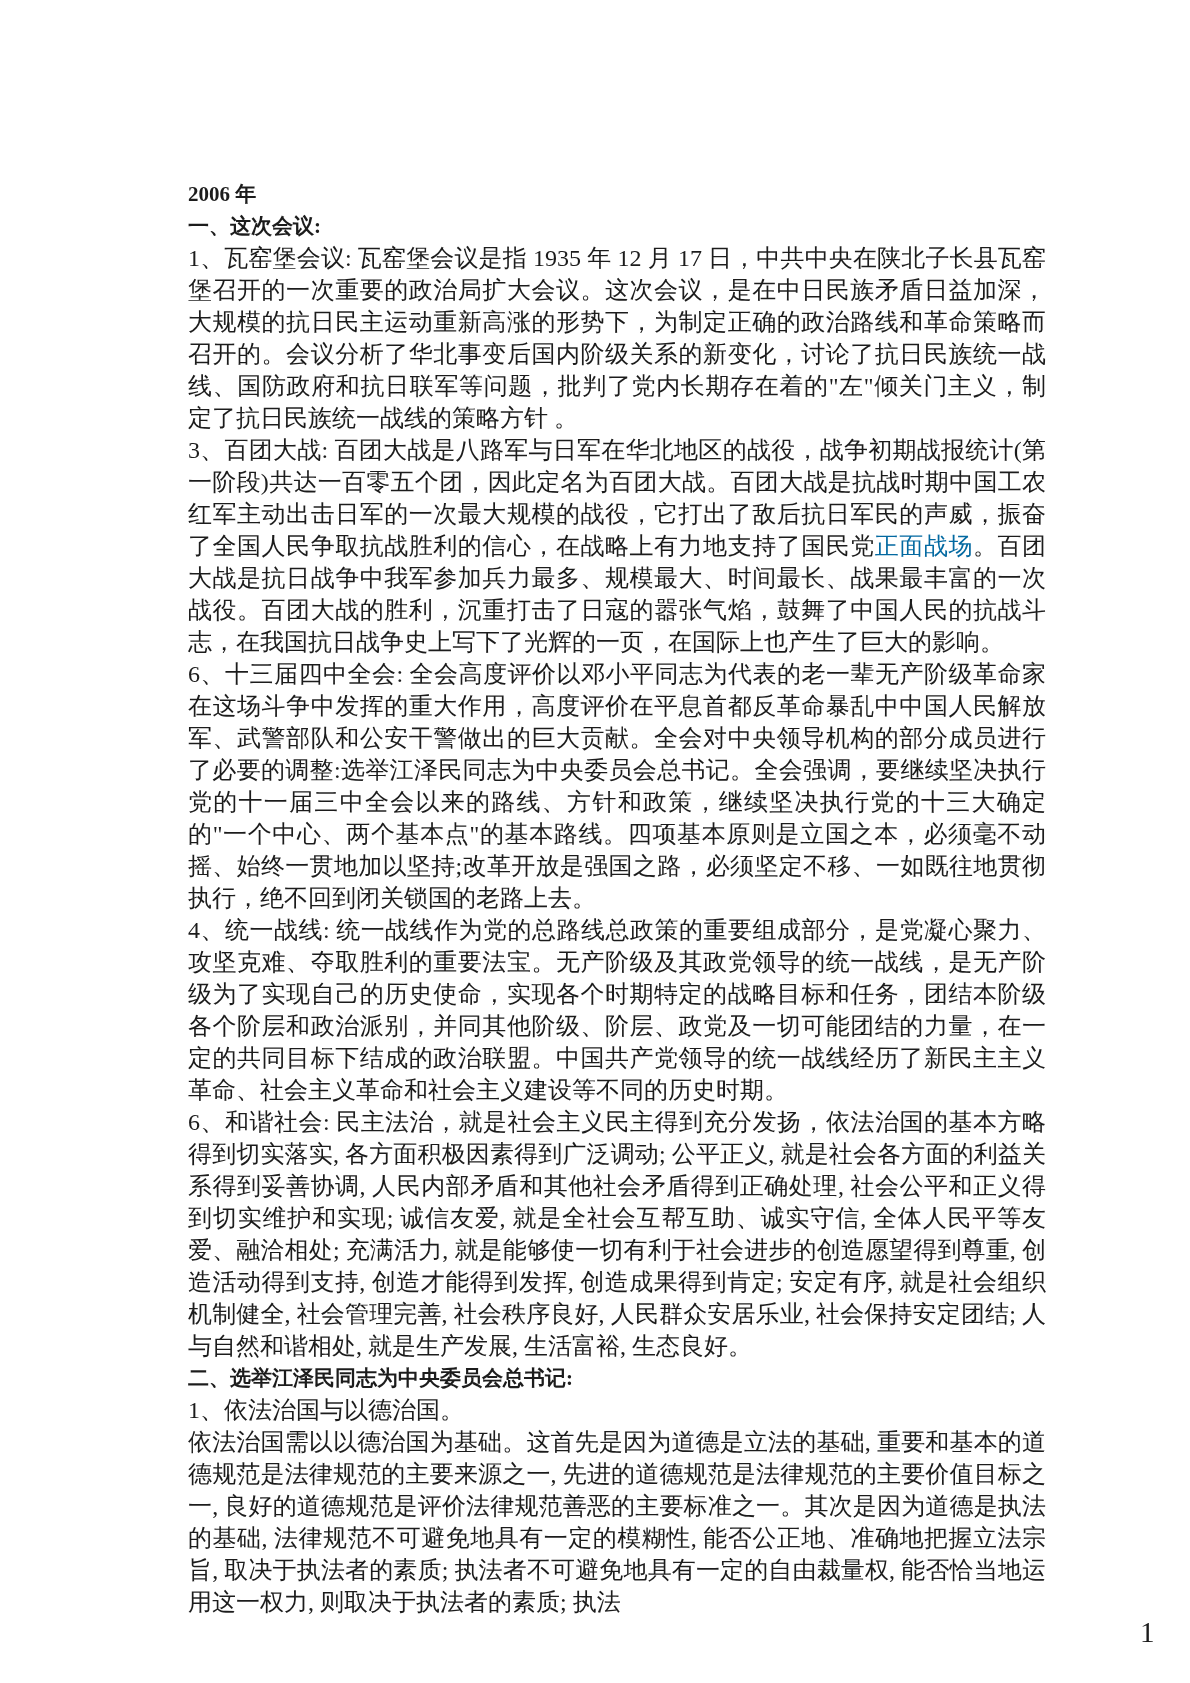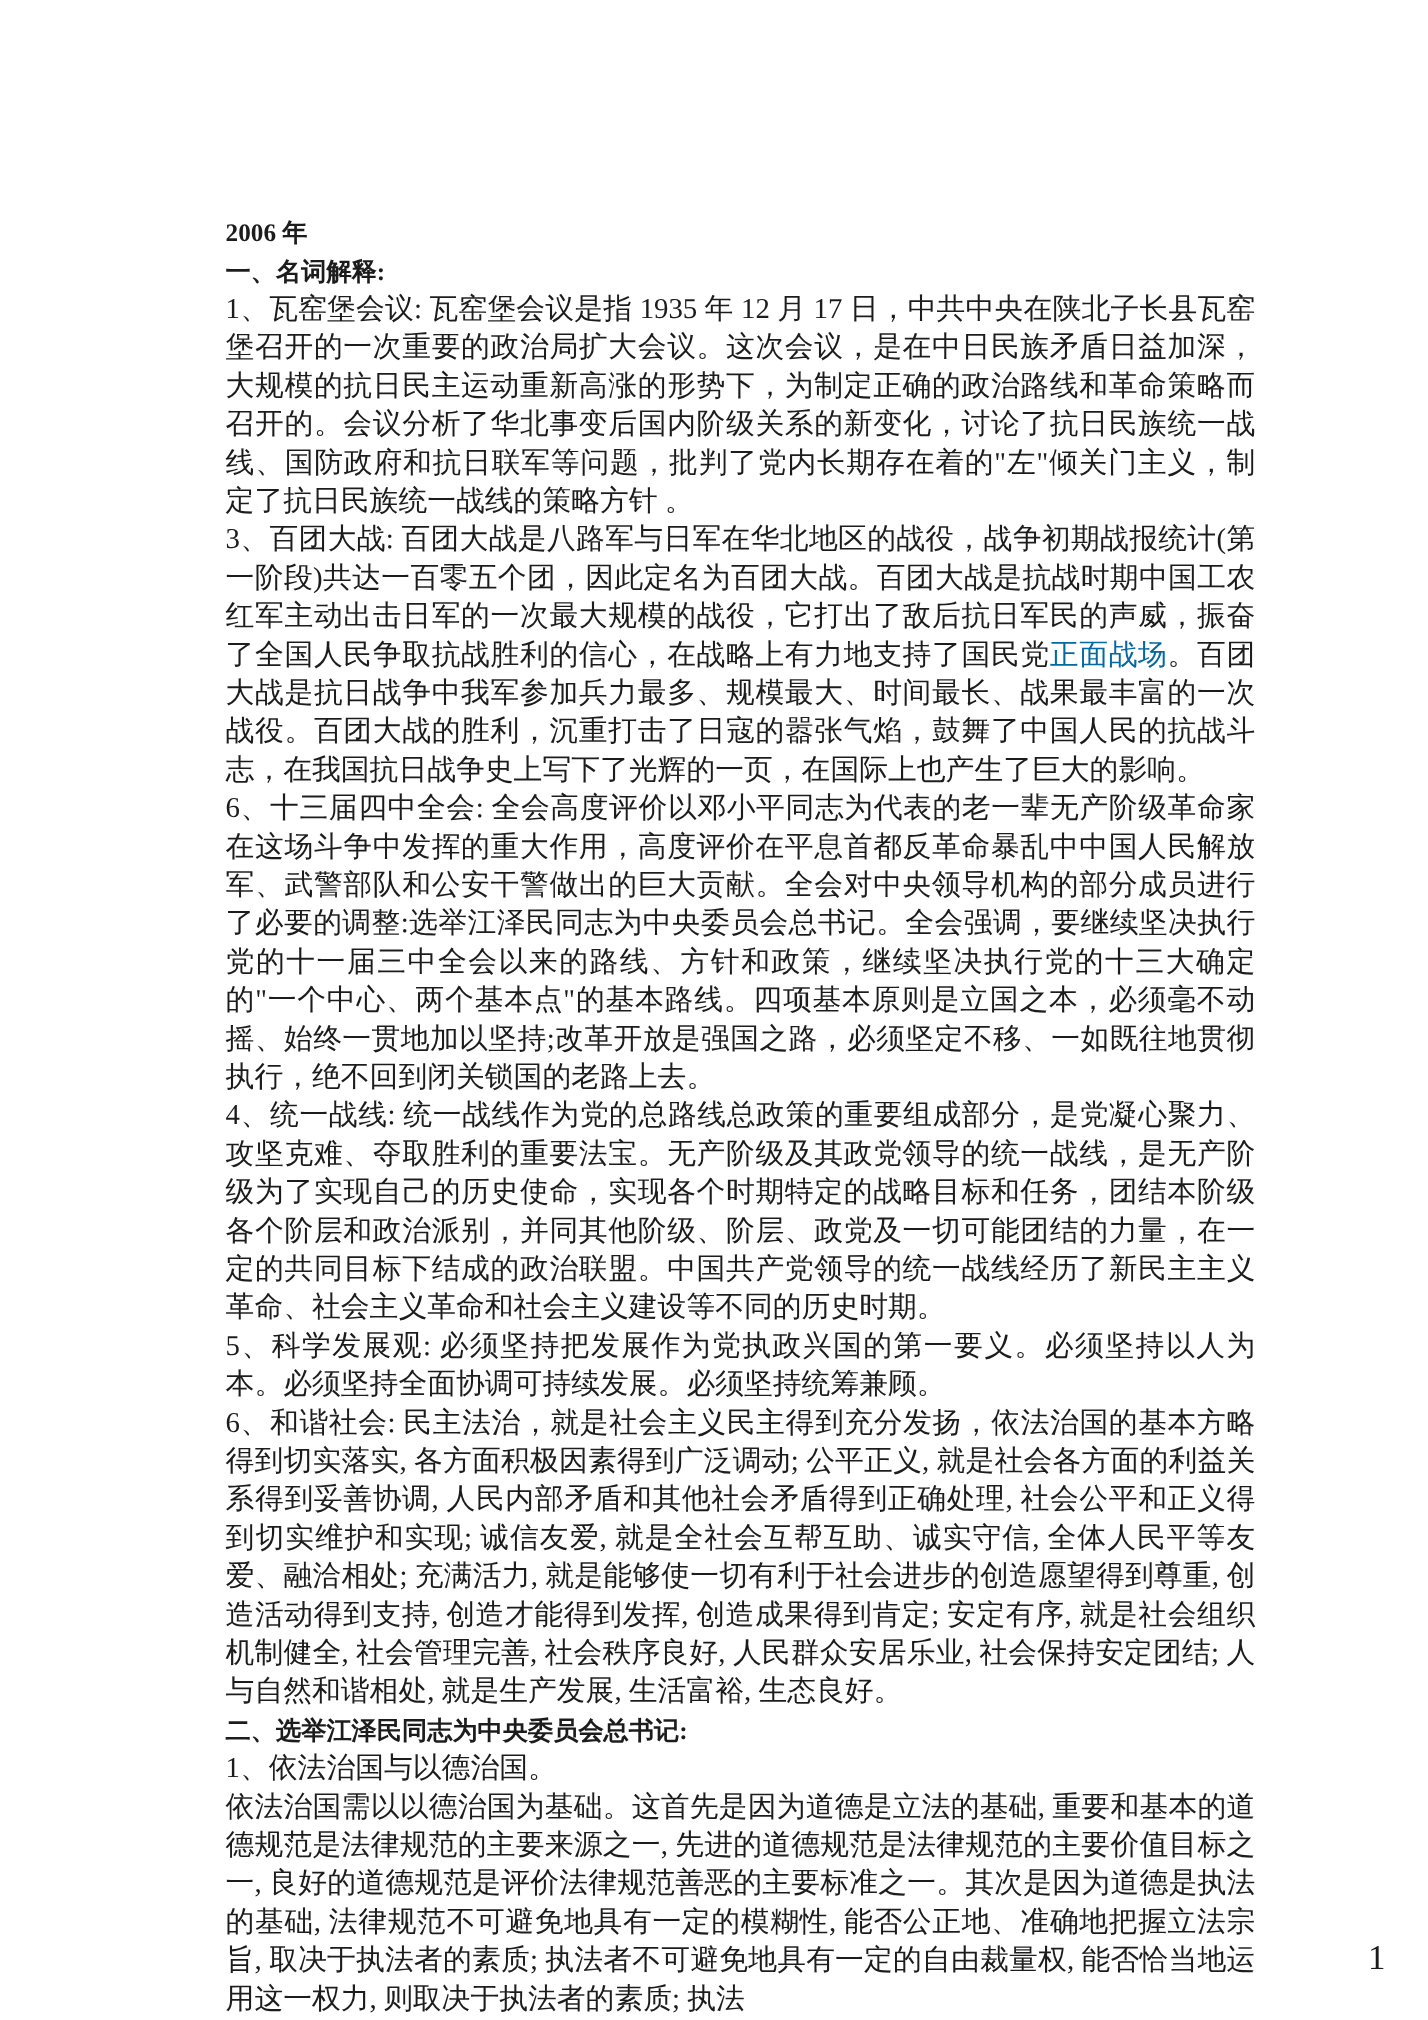--- a/index.html
+++ b/index.html
@@ -55,31 +55,30 @@
   }
 </style>
 </head>
 <body>
 
 <div class="page">
   <div class="content">
 
     <h1>2006 年</h1>
 
-    <h2>一、名词解释:</h2>
+    <h2>一、这次会议:</h2>
 
     <p>1、瓦窑堡会议: 瓦窑堡会议是指 1935 年 12 月 17 日，中共中央在陕北子长县瓦窑堡召开的一次重要的政治局扩大会议。这次会议，是在中日民族矛盾日益加深，大规模的抗日民主运动重新高涨的形势下，为制定正确的政治路线和革命策略而召开的。会议分析了华北事变后国内阶级关系的新变化，讨论了抗日民族统一战线、国防政府和抗日联军等问题，批判了党内长期存在着的"左"倾关门主义，制定了抗日民族统一战线的策略方针 。</p>
 
     <p><span>3、百团大战: 百团大战是八路军与日军在华北地区的战役，战争初期战报统计(第一阶段)共达一百零五个团，因此定名为百团大战。百团大战是抗战时期中国工农红军主动出击日军的一次最大规模的战役，它打出了敌后抗日军民的声威，振奋了全国人民争取抗战胜利的信心，在战略上有力地支持了国民党</span><a class="link">正面战场</a><span>。百团大战是抗日战争中我军参加兵力最多、规模最大、时间最长、战果最丰富的一次战役。百团大战的胜利，沉重打击了日寇的嚣张气焰，鼓舞了中国人民的抗战斗志，在我国抗日战争史上写下了光辉的一页，在国际上也产生了巨大的影响。</span></p>
 
     <p>6、十三届四中全会: 全会高度评价以邓小平同志为代表的老一辈无产阶级革命家在这场斗争中发挥的重大作用，高度评价在平息首都反革命暴乱中中国人民解放军、武警部队和公安干警做出的巨大贡献。全会对中央领导机构的部分成员进行了必要的调整:选举江泽民同志为中央委员会总书记。全会强调，要继续坚决执行党的十一届三中全会以来的路线、方针和政策，继续坚决执行党的十三大确定的"一个中心、两个基本点"的基本路线。四项基本原则是立国之本，必须毫不动摇、始终一贯地加以坚持;改革开放是强国之路，必须坚定不移、一如既往地贯彻执行，绝不回到闭关锁国的老路上去。</p>
 
     <p>4、统一战线: 统一战线作为党的总路线总政策的重要组成部分，是党凝心聚力、攻坚克难、夺取胜利的重要法宝。无产阶级及其政党领导的统一战线，是无产阶级为了实现自己的历史使命，实现各个时期特定的战略目标和任务，团结本阶级各个阶层和政治派别，并同其他阶级、阶层、政党及一切可能团结的力量，在一定的共同目标下结成的政治联盟。中国共产党领导的统一战线经历了新民主主义革命、社会主义革命和社会主义建设等不同的历史时期。</p>
 
-    <p>5、科学发展观: 必须坚持把发展作为党执政兴国的第一要义。必须坚持以人为本。必须坚持全面协调可持续发展。必须坚持统筹兼顾。</p>
 
     <p>6、和谐社会: 民主法治，就是社会主义民主得到充分发扬，依法治国的基本方略得到切实落实, 各方面积极因素得到广泛调动; 公平正义, 就是社会各方面的利益关系得到妥善协调, 人民内部矛盾和其他社会矛盾得到正确处理, 社会公平和正义得到切实维护和实现; 诚信友爱, 就是全社会互帮互助、诚实守信, 全体人民平等友爱、融洽相处; 充满活力, 就是能够使一切有利于社会进步的创造愿望得到尊重, 创造活动得到支持, 创造才能得到发挥, 创造成果得到肯定; 安定有序, 就是社会组织机制健全, 社会管理完善, 社会秩序良好, 人民群众安居乐业, 社会保持安定团结; 人与自然和谐相处, 就是生产发展, 生活富裕, 生态良好。</p>
 
     <h2>二、选举江泽民同志为中央委员会总书记:</h2>
 
     <p>1、依法治国与以德治国。</p>
 
     <p>依法治国需以以德治国为基础。这首先是因为道德是立法的基础, 重要和基本的道德规范是法律规范的主要来源之一, 先进的道德规范是法律规范的主要价值目标之一, 良好的道德规范是评价法律规范善恶的主要标准之一。其次是因为道德是执法的基础, 法律规范不可避免地具有一定的模糊性, 能否公正地、准确地把握立法宗旨, 取决于执法者的素质; 执法者不可避免地具有一定的自由裁量权, 能否恰当地运用这一权力, 则取决于执法者的素质; 执法</p>
 
   </div>

